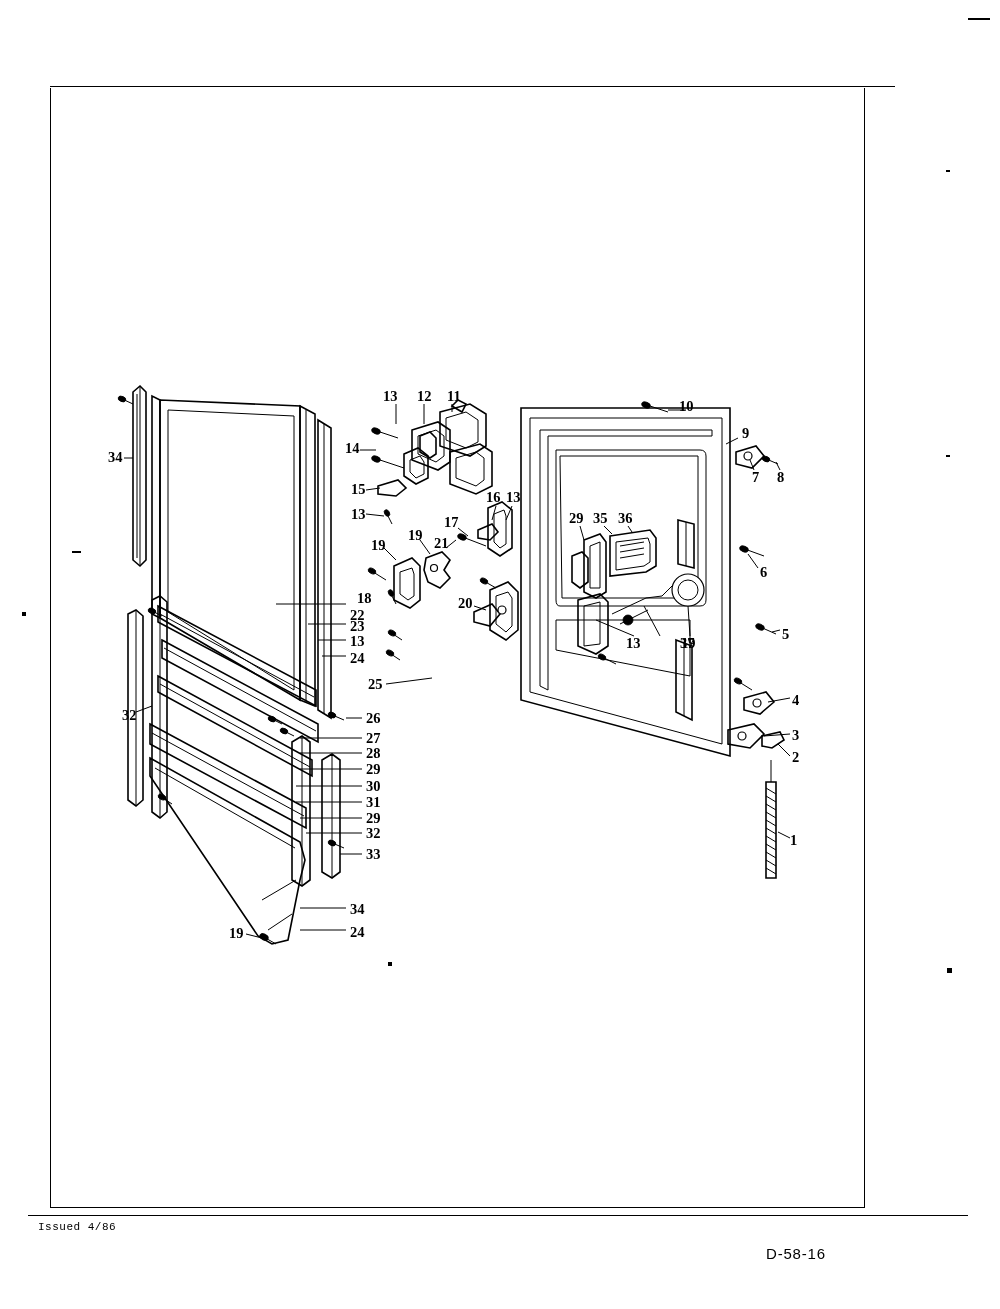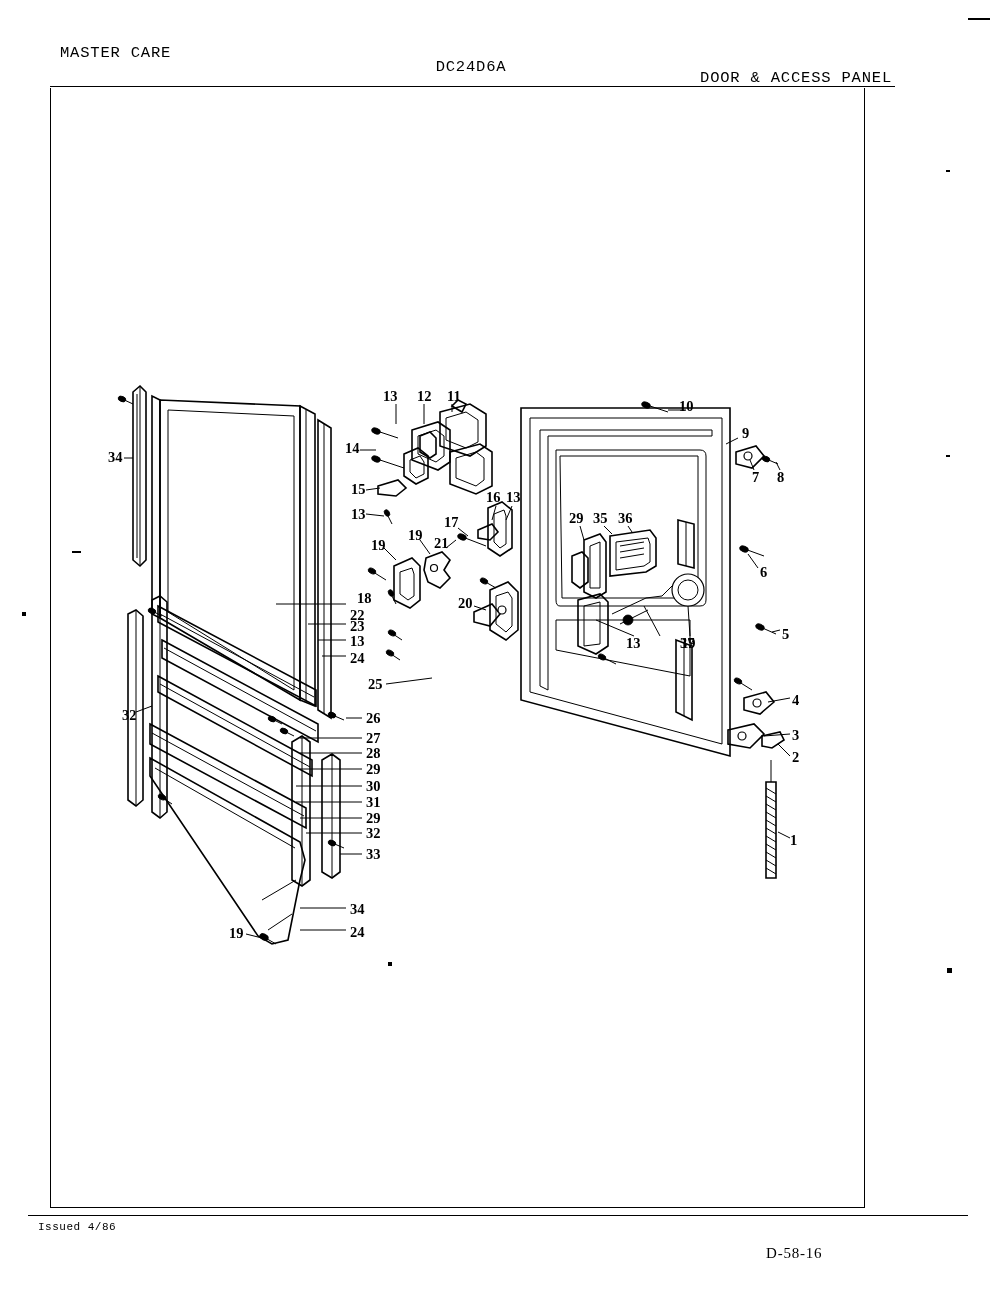--- a/index.html
+++ b/index.html
@@ -88,21 +88,21 @@
     left: 38px;
     top: 1221px;
     font-family: "Liberation Mono", monospace;
     font-size: 11px;
     letter-spacing: 0.5px;
   }
   .footer-right {
     position: absolute;
     left: 766px;
     top: 1245px;
-    font-family: Liberation Serif, serif;
+    font-family: Liberation Sans, sans-serif;
     font-size: 15px;
     letter-spacing: 0.8px;
   }
   
   .tick {
     position: absolute;
     background: #000;
   }
   
   .callout {
@@ -135,25 +135,20 @@
 <div class="page">
 
   <div class="tick" style="left:968px; top:18px; width:22px; height:1.5px;"></div>
   <div class="tick" style="left:946px; top:170px; width:4px; height:1.5px;"></div>
   <div class="tick" style="left:946px; top:455px; width:4px; height:1.5px;"></div>
   <div class="tick" style="left:72px; top:551px; width:9px; height:1.5px;"></div>
   <div class="tick" style="left:22px; top:612px; width:4px; height:4px;"></div>
   <div class="tick" style="left:947px; top:968px; width:5px; height:5px;"></div>
   <div class="tick" style="left:388px; top:962px; width:4px; height:4px;"></div>
 
-  <div class="header">
-    <div class="hdr-left">MASTER CARE</div>
-    <div class="hdr-center">DC24D6A</div>
-    <div class="hdr-right">DOOR &amp; ACCESS PANEL</div>
-  </div>
   <div class="header-rule"></div>
 
   <div class="frame"></div>
 
   <svg class="art" viewBox="0 0 1000 1309">
 
     <g>
       <path class="ln med" d="M133 392 L140 386 L146 392 L146 560 L140 566 L133 560 Z"></path>
       <path class="ln thin" d="M140 386 L140 566"></path>
       <path class="ln thin" d="M137 394 L137 558"></path>

